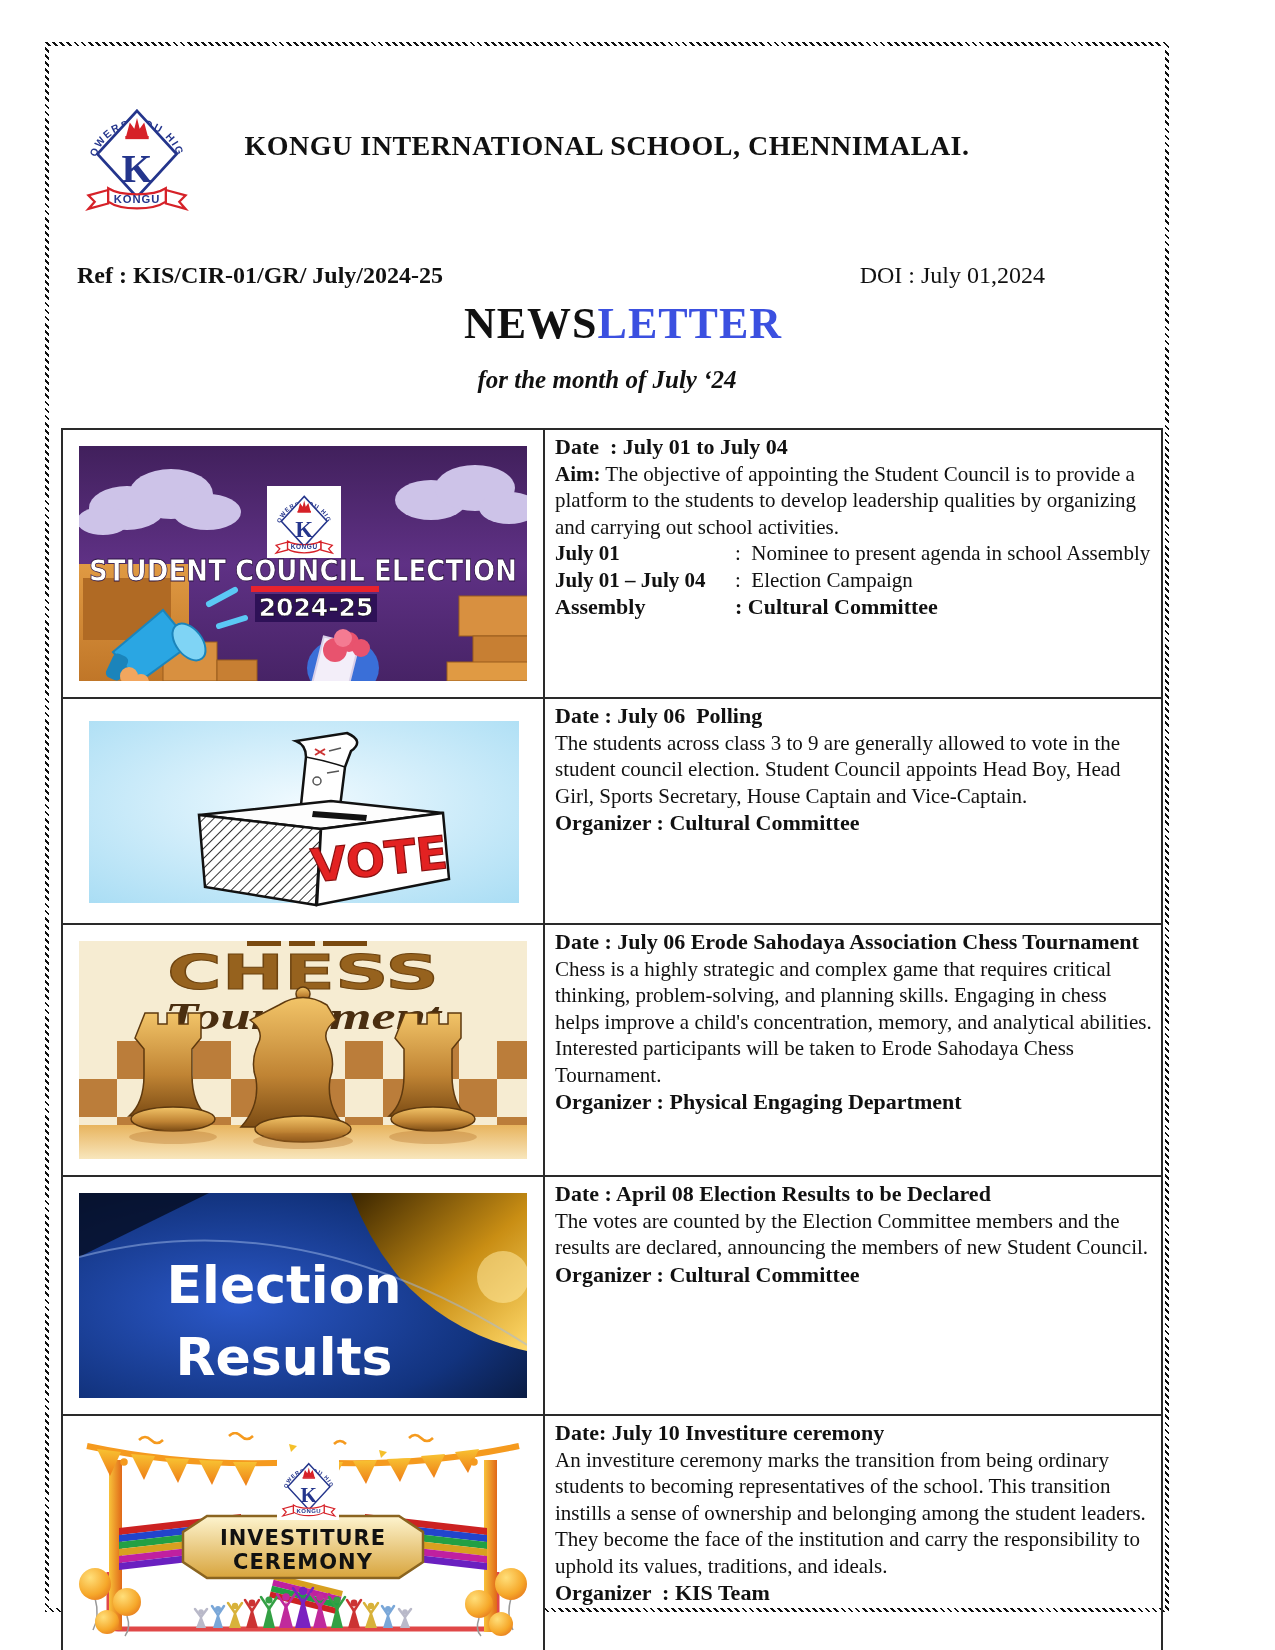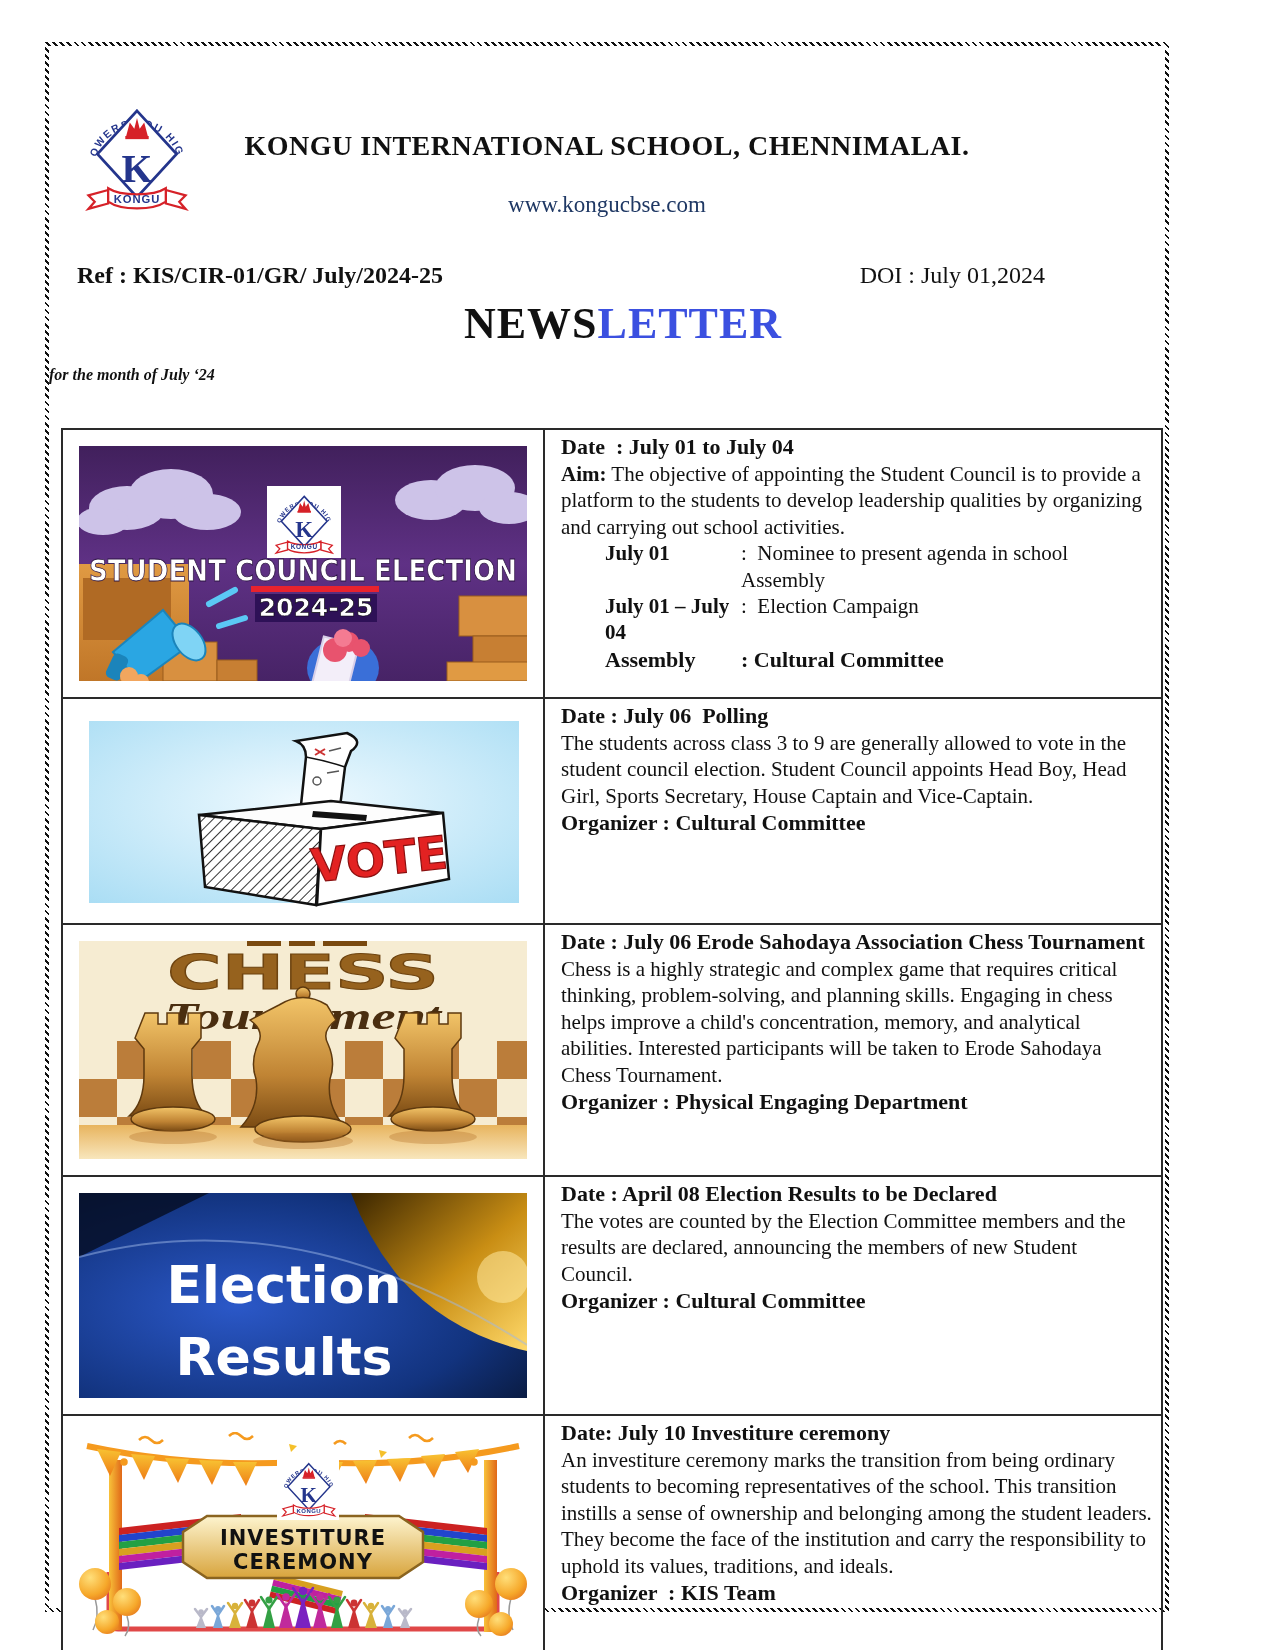--- a/index.html
+++ b/index.html
@@ -13,33 +13,33 @@
   .school-name{left:0;top:84px;width:100%;text-align:center;
        font-size:28px;font-weight:bold;letter-spacing:.5px;}
   .website{left:0;top:146px;width:100%;text-align:center;font-size:23px;color:#1f3864;}
   .ref-row{left:0;top:216px;width:100%;display:flex;justify-content:space-between;
        box-sizing:border-box;padding:0 120px 0 28px;font-size:24px;}
   .ref-no{font-weight:bold;white-space:pre-wrap;}
   .doi{white-space:pre-wrap;}
   .newsletter{left:16px;top:252px;width:100%;text-align:center;font-size:44px;
        font-weight:bold;letter-spacing:1px;}
   .nl-blue{color:#3b50e0;}
-  .subtitle{left:0;top:320px;width:100%;font-size:16px;
+  .subtitle{left:0;top:320px;width:100%;text-align:center;font-size:25px;
        font-weight:bold;font-style:italic;}
   table.events{position:absolute;left:12px;top:382px;width:1102px;
        border-collapse:collapse;table-layout:fixed;}
   table.events,table.events td{border:2px solid #2a2a2a;}
   td.img{width:448px;padding:16px;vertical-align:top;line-height:0;background:#fff;}
   td.img svg{display:block;width:448px;}
-  td.txt{vertical-align:top;padding:3px 8px 6px 16px;font-size:21px;line-height:1.26;}
+  td.txt{vertical-align:top;padding:3px 8px 6px 10px;font-size:21px;line-height:1.26;}
   .dateln{font-weight:bold;white-space:pre-wrap;font-size:22px;}
   .b{font-weight:bold;}
   .orgln{font-weight:bold;white-space:pre-wrap;font-size:22px;}
   .sched{display:grid;grid-template-columns:180px 1fr;}
-  .sched .lbl{font-weight:bold;white-space:pre-wrap;margin-left:44px;}
+  .sched .lbl{font-weight:bold;white-space:pre-wrap;}
   .sched .val{white-space:pre-wrap;}
   .sched .valb{white-space:pre-wrap;font-weight:bold;font-size:22px;}
 </style>
 </head>
 <body>
 
 <svg width="0" height="0" style="position:absolute" aria-hidden="true">
   <defs>
     <path id="motto-arc" d="M 16,66 A 47,47 0 0 1 104,66" fill="none"></path>
     <g id="kongu-logo">
@@ -110,21 +110,20 @@
     </linearGradient>
   </defs>
 </svg>
 
 <div class="sheet">
 
   <svg class="abs logo-box" viewBox="0 0 120 132">
     <use href="#kongu-logo"></use>
   </svg>
   <div class="abs school-name">KONGU INTERNATIONAL SCHOOL, CHENNIMALAI.</div>
-  <div class="abs website">www.kongucbse.com</div>
   <div class="abs ref-row">
     <span class="ref-no">Ref : KIS/CIR-01/GR/ July/2024-25</span>
     <span class="doi">DOI : July 01,2024</span>
   </div>
   <div class="abs newsletter"><span>NEWS</span><span class="nl-blue">LETTER</span></div>
   <div class="abs subtitle">for the month of July ‘24</div>
 
   <table class="events">
 
     <tbody>

